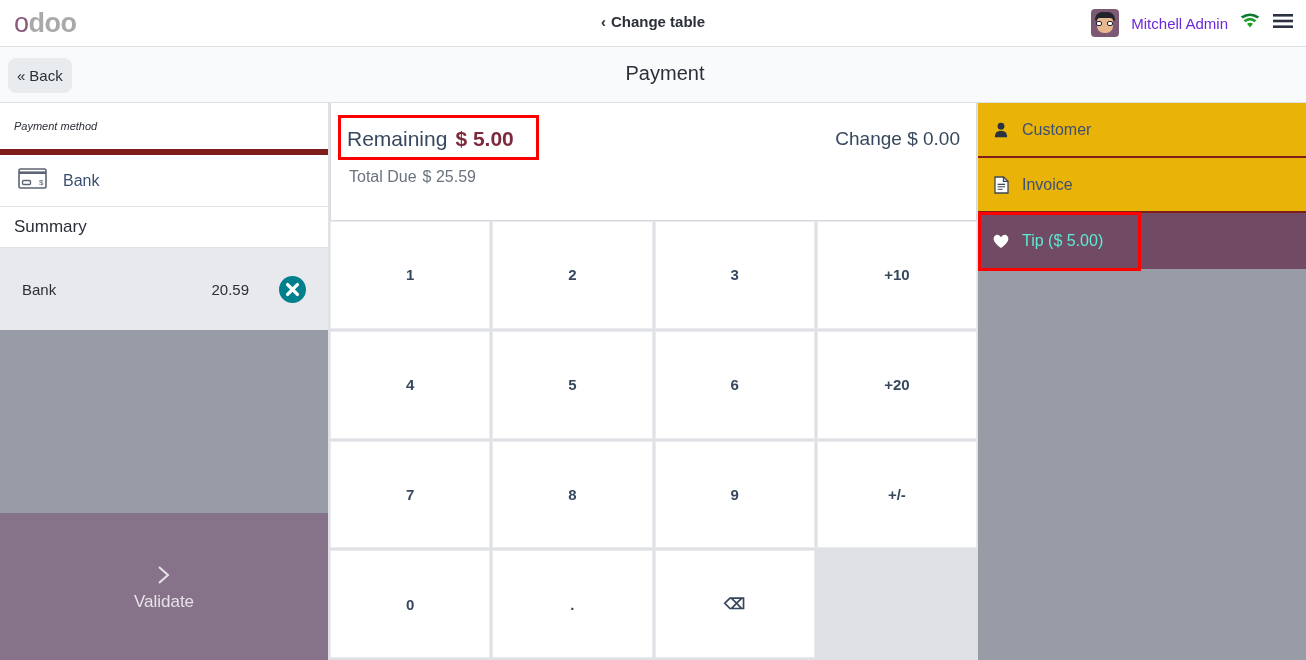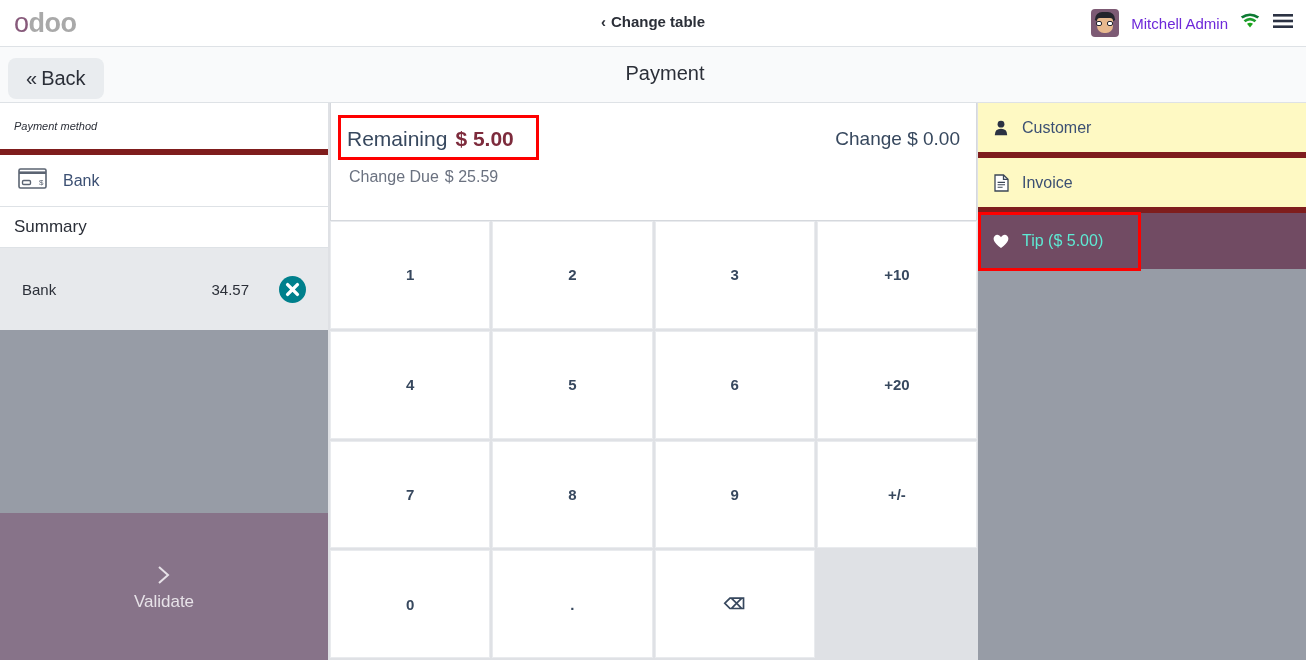--- a/index.html
+++ b/index.html
@@ -53,21 +53,21 @@
   .menu-icon { display: inline-block; }
 
   
   .subheader {
     position: absolute; left: 0; top: 47px; width: 1306px; height: 56px;
     background: #f9fafb; border-bottom: 1px solid #dee2e6;
   }
   .back-btn {
     position: absolute; left: 8px; top: 58px;
     background: #e9ecef; border: none; border-radius: 8px;
-    padding: 9px 18px; font-size: 20px; color: #2b2f38; cursor: pointer;
+    padding: 9px 9px; font-size: 15px; color: #2b2f38; cursor: pointer;
     font-family: "Liberation Sans", sans-serif;
   }
   .back-btn .bchev { margin-right: 4px; }
   .page-title {
     position: absolute; left: 0; right: 0; top: 62px;
     text-align: center; font-size: 20px; color: #2b2f38; padding-left: 24px;
   }
 
   
   .leftpanel {
@@ -144,21 +144,21 @@
     font-size: 15px; font-weight: bold; color: #37485e; cursor: pointer;
     border: 1px solid #e9ebee;
   }
 
   
   .rightpanel {
     position: absolute; left: 978px; top: 103px; width: 328px; height: 557px;
     background: #979ca6;
   }
   .rp-item {
-    height: 55px; background: #fef9c3; border-bottom: 6px solid #7f1d1d;
+    height: 55px; background: #eab308; border-bottom: 2px solid #7f1d1d;
     display: flex; align-items: center; padding-left: 14px; gap: 12px;
     font-size: 16px; color: #3c5073; cursor: pointer;
   }
   .rp-item.tip {
     background: #714b63; color: #5eead4; height: 56px; border-bottom: none;
   }
   .rp-item .ricon { display: inline-flex; width: 18px; justify-content: center; }
 
   
   .redbox {
@@ -222,21 +222,21 @@
           <text x="21" y="17" font-size="8" font-family="Liberation Sans, sans-serif" fill="#5b6472">$</text>
         </svg>
       </span>
       <span>Bank</span>
     </div>
 
     <div class="lp-summary">Summary</div>
 
     <div class="lp-line">
       <span class="lname">Bank</span>
-      <span class="lamt">34.57</span>
+      <span class="lamt">20.59</span>
       <span class="del-btn">
         <svg width="27" height="27" viewBox="0 0 27 27">
           <path d="M8.6 8.6 L18.4 18.4 M18.4 8.6 L8.6 18.4" stroke="#ffffff" stroke-width="3.4" stroke-linecap="round"></path>
         </svg>
       </span>
     </div>
 
     <div class="validate">
       <span>
         <svg width="22" height="26" viewBox="0 0 22 26">
@@ -250,21 +250,21 @@
   <div class="center">
     <div class="totals">
       <div class="remaining">
         <span>Remaining</span><span class="rval">$ 5.00</span>
       </div>
       <div class="change-amt">
         <span>Change</span>
         <span>$ 0.00</span>
       </div>
       <div class="total-due">
-        <span>Change Due</span><span class="tval">$ 25.59</span>
+        <span>Total Due</span><span class="tval">$ 25.59</span>
       </div>
     </div>
 
     <div class="numpad">
       <div class="key">1</div>
       <div class="key">2</div>
       <div class="key">3</div>
       <div class="key">+10</div>
       <div class="key">4</div>
       <div class="key">5</div>

